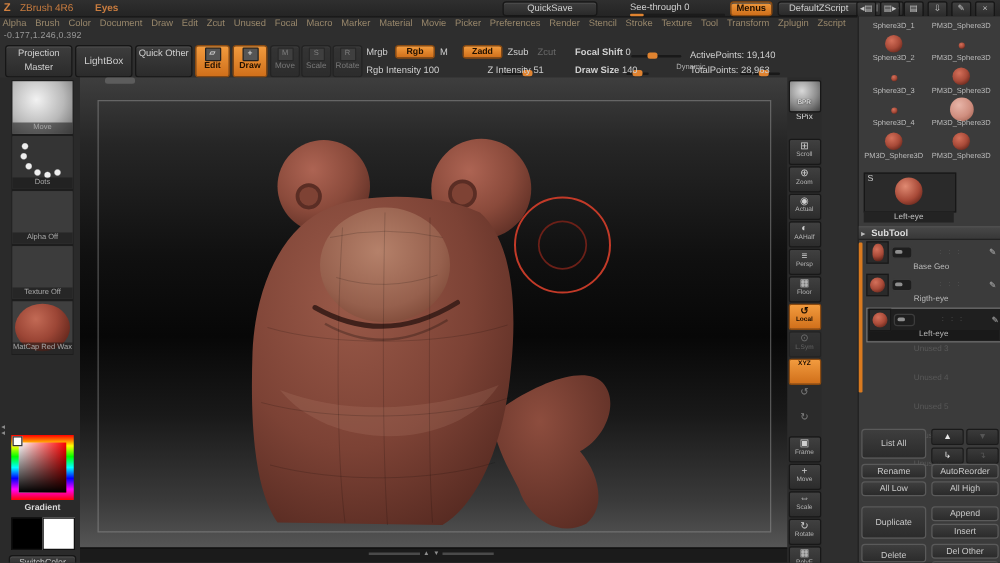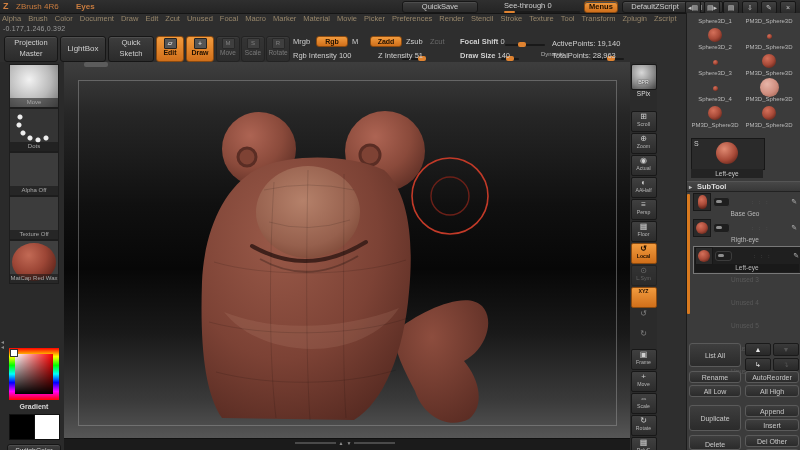--- a/index.html
+++ b/index.html
@@ -195,21 +195,21 @@
     <span class="mi">Transform</span>
     <span class="mi">Zplugin</span>
     <span class="mi">Zscript</span>
   </div>
 
 <div id="coords" class="abs">-0.177,1.246,0.392</div>
 
 <div id="toolbar" class="abs">
   <div class="abs btn big" style="left:4px;top:2px;width:52px;font-size:7.5px;line-height:11px">Projection Master</div>
   <div class="abs btn big" style="left:60px;top:2px;width:44px;line-height:24px">LightBox</div>
-  <div class="abs btn big" style="left:108px;top:2px;width:44px;font-size:7.5px;line-height:11px">Quick Sketch</div>
+  <div class="abs btn big" style="left:108px;top:2px;width:44px;font-size:7.5px;line-height:11px">Quick Other</div>
   <div class="abs btn big orange" style="left:156px;top:2px;width:26px;font-size:7px">
     <span class="tool-ic">▱</span><span>Edit</span>
   </div>
   <div class="abs btn big orange" style="left:186px;top:2px;width:26px;font-size:7px">
     <span class="tool-ic">＋</span><span>Draw</span>
   </div>
   <div class="abs btn big dimbtn" style="left:216px;top:2px;width:22px;font-size:6.5px">
     <span class="tool-ic">M</span><span>Move</span>
   </div>
   <div class="abs btn big dimbtn" style="left:241px;top:2px;width:22px;font-size:6.5px">
@@ -226,21 +226,21 @@
   <div class="abs btn orange" style="left:370px;top:2px;width:30px;height:9px;line-height:9px;font-size:7px">Zadd</div>
   <span class="abs lab" style="left:406px;top:3px">Zsub</span>
   <span class="abs lab" style="left:430px;top:3px;opacity:.35">Zcut</span>
   <span class="abs lab" style="left:460px;top:3px"><b>Focal Shift</b> <span>0</span></span>
   <div class="abs track" style="left:505px;top:6px;width:40px"><div class="knob" style="left: calc(42% - 4px);"></div></div>
   <span class="abs pts" style="left:552px;top:5px">ActivePoints: 19,140</span>
 
   
   <span class="abs lab" style="left:293px;top:17px"><span>Rgb Intensity</span> <span>100</span></span>
   <div class="abs track" style="left:360px;top:20px;width:22px"><div class="knob" style="left: calc(92% - 4px);"></div></div>
-  <span class="abs lab" style="left:378px;top:17px"><span>Z Intensity</span> <span>51</span></span>
+  <span class="abs lab" style="left:390px;top:17px"><span>Z Intensity</span> <span>51</span></span>
   <div class="abs track" style="left:435px;top:20px;width:18px"><div class="knob" style="left: calc(50% - 4px);"></div></div>
   <span class="abs lab" style="left:460px;top:17px"><b>Draw Size</b> <span>140</span></span>
   <div class="abs track" style="left:505px;top:20px;width:32px"><div class="knob" style="left: calc(60% - 4px);"></div></div>
   <span class="abs lab" style="left:541px;top:17px;font-size:6px;opacity:.8">Dynamic</span>
   <span class="abs pts" style="left:552px;top:17px">TotalPoints: 28,963</span>
 </div>
 
 <div id="lefttray" class="abs">
   <div id="traygrip" class="abs">
     <span>◂</span><br><span>◂</span>

